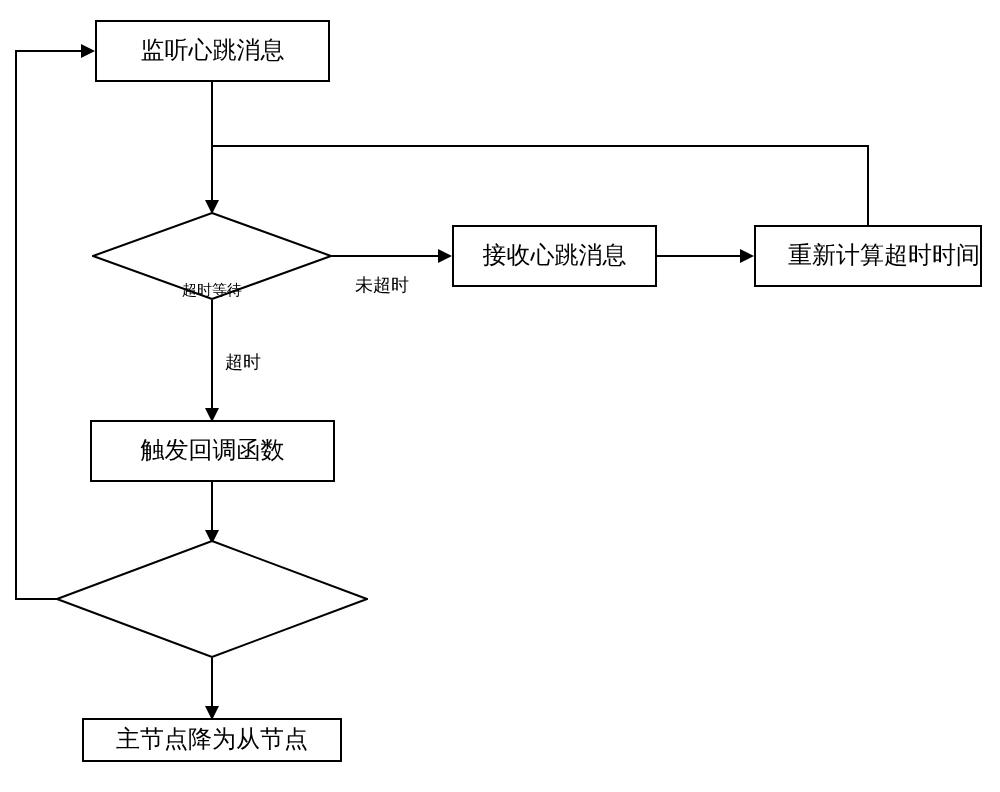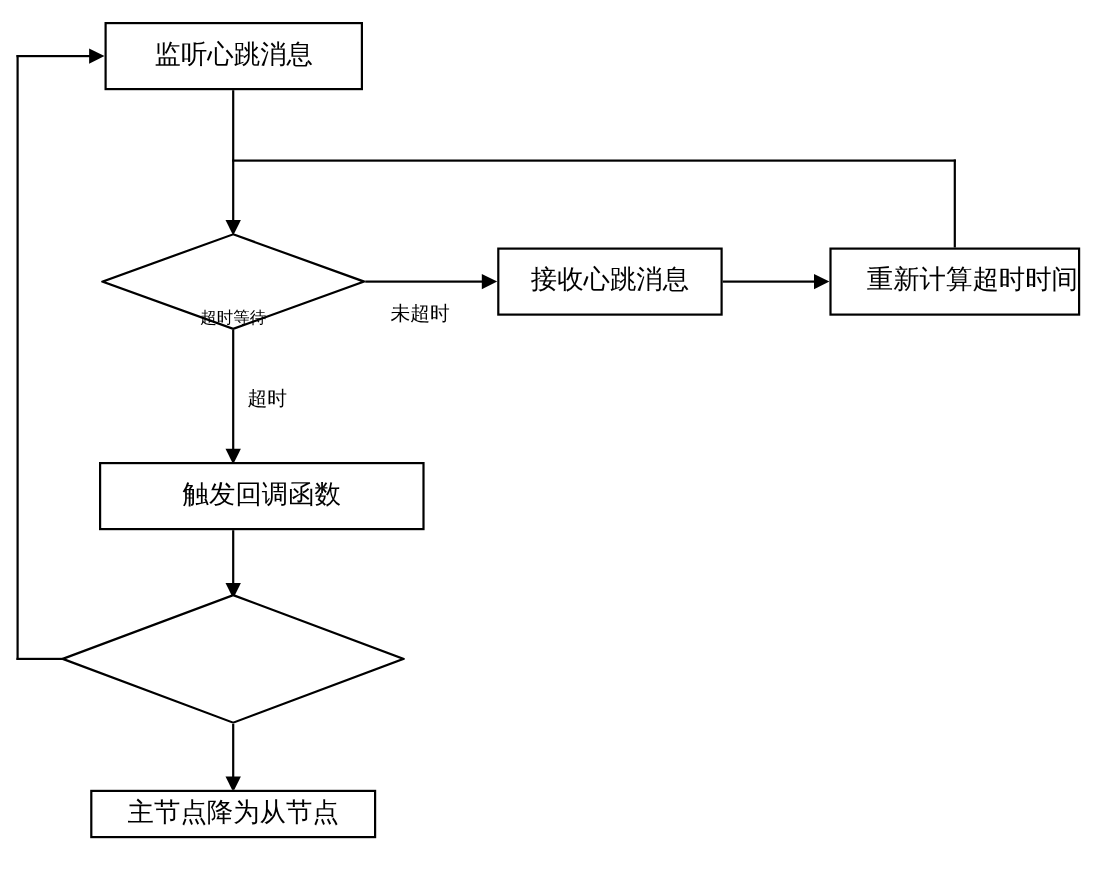--- a/index.html
+++ b/index.html
@@ -104,21 +104,21 @@
   <span>重新计算超时时间</span>
 </div>
 
 <div class="edge" style="left:867px; top:145px; width:2px; height:80px;"></div>
 <div class="edge" style="left:211px; top:145px; width:658px; height:2px;"></div>
 
 <div class="edge" style="left:211px; top:300px; width:2px; height:110px;"></div>
 <div class="arrow-down" style="left:205px; top:408px;"></div>
 <div class="edge-label" style="left:225px; top:350px;">超时</div>
 
-<div class="node" style="left:90px; top:420px; width:296px; height:62px;">
+<div class="node" style="left:90px; top:420px; width:245px; height:62px;">
   <span>触发回调函数</span>
 </div>
 
 <div class="edge" style="left:211px; top:482px; width:2px; height:50px;"></div>
 <div class="arrow-down" style="left:205px; top:530px;"></div>
 
 <div class="diamond" style="left:56px; top:540px; width:312px; height:118px;">
   <svg viewBox="0 0 312 118" preserveAspectRatio="none">
     <polygon points="156,1 311,59 156,117 1,59" fill="#fff" stroke="#000" stroke-width="2"></polygon>
   </svg>

